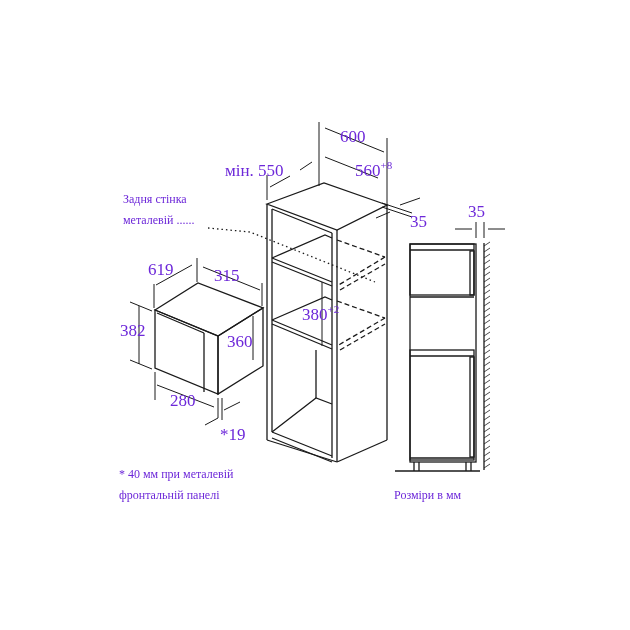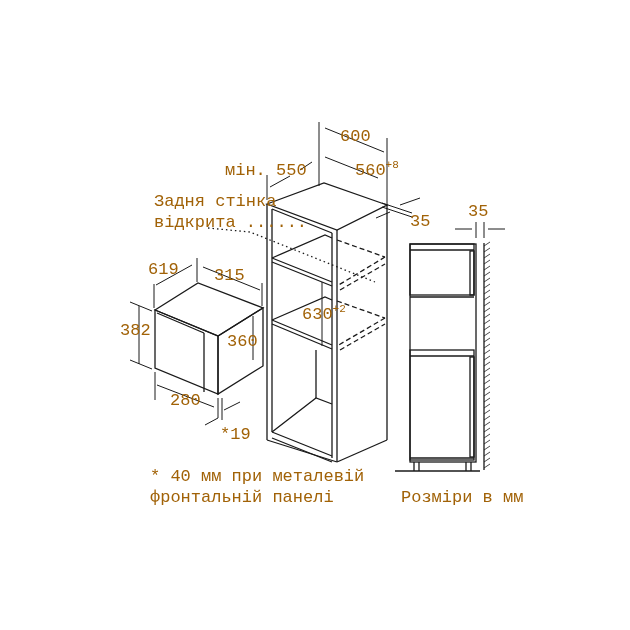--- a/index.html
+++ b/index.html
@@ -1,20 +1,20 @@
 <!DOCTYPE html>
 <html><head>
 <meta charset="utf-8">
 <style>
   html, body { margin: 0; padding: 0; background: #ffffff; }
   body { width: 630px; height: 630px; position: relative; overflow: hidden; font-family: "Liberation Sans", sans-serif; }
   svg { position: absolute; left: 0; top: 0; }
-  .lbl { position: absolute; color: #a16207; font-family: Liberation Mono, monospace; white-space: nowrap; line-height: 1; }
+  .lbl { position: absolute; color: #6d28d9; font-family: Liberation Serif, serif; white-space: nowrap; line-height: 1; }
   .dim { font-size: 17px; }
-  .note { font-size: 17px; margin-left: 31px; }
+  .note { font-size: 12px; }
   sup { font-size: 11px; vertical-align: 0; position: relative; top: -7px; }
 </style>
 </head>
 <body>
 
 <svg width="630" height="630" viewBox="0 0 630 630" fill="none" stroke="#1a1a1a" stroke-width="1.3">
 
   <g>
     <polygon points="155,310 198,283 263,308 218,336"></polygon>
     <polygon points="155,310 218,336 218,394 155,368"></polygon>
@@ -113,31 +113,31 @@
   </g>
   <g stroke-width="1">
     <line x1="476" y1="222" x2="476" y2="238"></line>
     <line x1="484" y1="222" x2="484" y2="238"></line>
     <line x1="455" y1="229" x2="472" y2="229"></line>
     <line x1="488" y1="229" x2="505" y2="229"></line>
   </g>
 </svg>
 
 <div class="lbl note" style="left:123px;top:193px;">Задня стінка</div>
-<div class="lbl note" style="left:123px;top:214px;"><span>відкрита</span> <span>......</span></div>
+<div class="lbl note" style="left:123px;top:214px;"><span>металевій</span> <span>......</span></div>
 
 <div class="lbl dim" style="left:225px;top:162px;">мін. 550</div>
 <div class="lbl dim" style="left:340px;top:128px;">600</div>
 <div class="lbl dim" style="left:331px;top:162px;margin-left:24px;"><span>560</span><sup>+8</sup></div>
 <div class="lbl dim" style="left:410px;top:213px;">35</div>
 <div class="lbl dim" style="left:468px;top:203px;">35</div>
-<div class="lbl dim" style="left:302px;top:306px;"><span>630</span><sup>+2</sup></div>
+<div class="lbl dim" style="left:302px;top:306px;"><span>380</span><sup>+2</sup></div>
 
 <div class="lbl dim" style="left:148px;top:261px;">619</div>
 <div class="lbl dim" style="left:214px;top:267px;">315</div>
 <div class="lbl dim" style="left:120px;top:322px;">382</div>
 <div class="lbl dim" style="left:227px;top:333px;">360</div>
 <div class="lbl dim" style="left:170px;top:392px;">280</div>
 <div class="lbl dim" style="left:220px;top:426px;">*19</div>
 
 <div class="lbl note" style="left:119px;top:468px;">* 40 мм при металевій</div>
 <div class="lbl note" style="left:119px;top:489px;">фронтальній панелі</div>
-<div class="lbl note" style="left:370px;top:489px;">Розміри в мм</div>
+<div class="lbl note" style="left:394px;top:489px;">Розміри в мм</div>
 
 </body></html>

